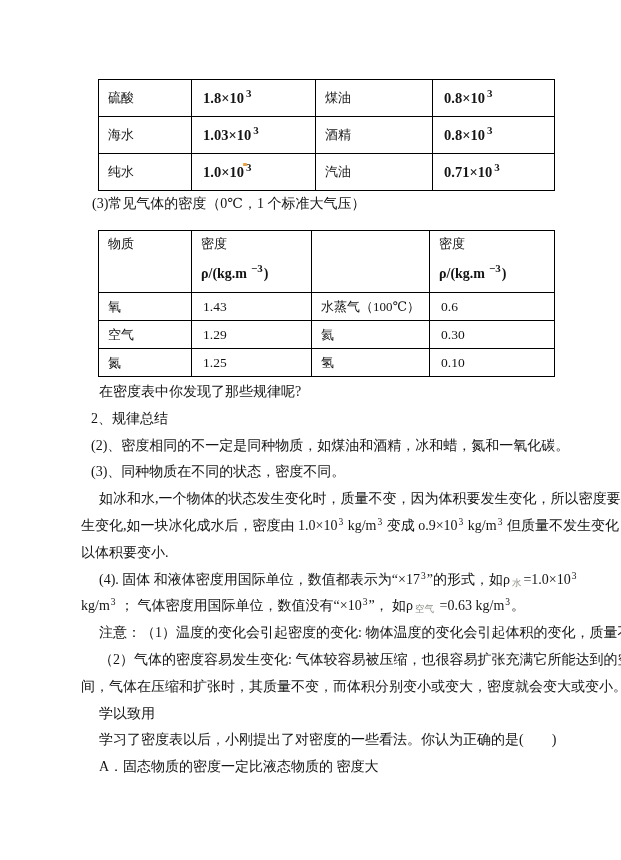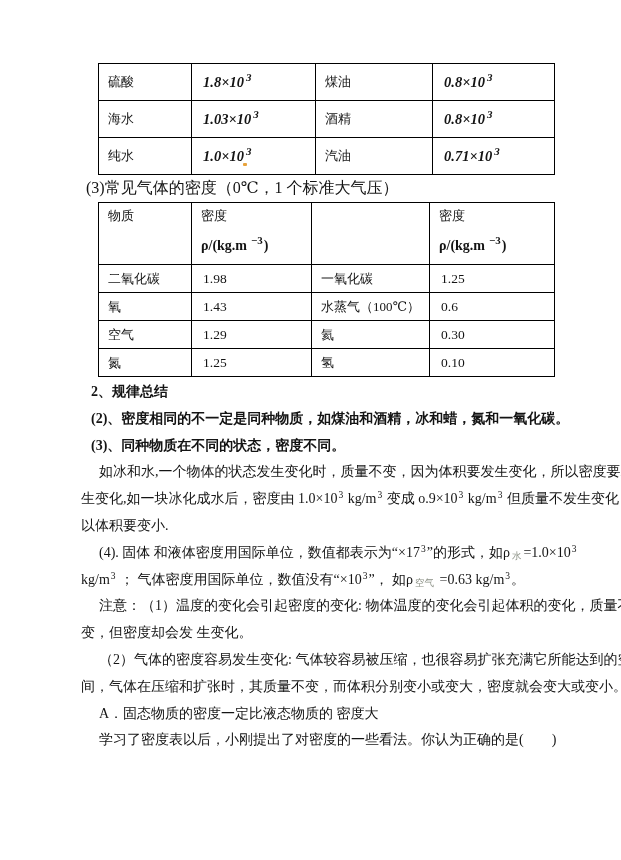--- a/index.html
+++ b/index.html
@@ -1,41 +1,41 @@
 <!DOCTYPE html>
 <html><head>
 <meta charset="utf-8">
 <style>
   html,body{margin:0;padding:0;background:#fff;}
   .page{position:relative;width:621px;height:860px;background:#ffffff;overflow:hidden;
         font-family:"Liberation Serif","DejaVu Serif",serif;color:#141414;}
   .content{position:absolute;left:81px;top:63px;width:478px;}
 
   
-  table.tbl{border-collapse:collapse;table-layout:fixed;margin-left:17px;width:456px;}
+  table.tbl{border-collapse:collapse;table-layout:fixed;margin-left:17px;width:456px;margin-top:16px;}
   table.tbl td{border:1.5px solid #000;overflow:hidden;}
 
   .tbl1 td{height:34px;vertical-align:middle;}
   .tbl1 td.lab{font-size:13px;padding-left:9px;}
-  .tbl1 td.val{font-size:14.5px;font-weight:bold;padding-left:11px;font-style:italic;}
+  .tbl1 td.val{font-size:14.5px;font-weight:bold;padding-left:11px;}
   .tsup{font-size:11px;font-weight:bold;position:relative;top:-6px;margin-left:2px;}
 
-  .caption{font-size:16px;line-height:20px;margin:3px 0 4px 5px;white-space:nowrap;}
+  .caption{font-size:14px;line-height:20px;margin:3px 0 4px 11px;white-space:nowrap;}
 
   .tbl2 td.hd{height:57px;vertical-align:top;padding:4px 0 0 9px;font-size:13px;}
   .unit{font-weight:bold;font-size:14px;margin-top:13px;}
   .unit .usup{font-size:11px;font-weight:bold;position:relative;top:-6px;margin:0 1px 0 4px;}
   .tbl2 td.dlab{height:25px;font-size:13px;padding-left:9px;vertical-align:middle;}
   .tbl2 td.dval{height:25px;font-size:13.5px;padding-left:11px;vertical-align:middle;}
 
   
   .paras{margin-top:2px;}
   .p{height:26.8px;line-height:26.8px;font-size:14px;white-space:nowrap;}
   .ind0{padding-left:0;}
-  .ind1{padding-left:10px;font-weight:bold;}
+  .ind1{padding-left:10px;}
   .ind2{padding-left:18px;}
   .seg-sub{font-size:9.5px;color:#8a8f84;position:relative;top:2px;margin:0 2px;}
   .seg-sup{font-size:9.5px;position:relative;top:-5px;margin:0 1px;}
 
   .dot{position:absolute;left:243px;top:163px;width:4px;height:3px;background:#e8a33c;border-radius:1px;}
 </style>
 </head>
 <body>
 
 <div class="page">
@@ -86,26 +86,20 @@
             <div>密度</div>
             <div class="unit"><span>ρ/(kg.m</span><span class="usup">−3</span><span>)</span></div>
           </td>
           <td class="hd"></td>
           <td class="hd">
             <div>密度</div>
             <div class="unit"><span>ρ/(kg.m</span><span class="usup">−3</span><span>)</span></div>
           </td>
         </tr>
         <tr>
-          <td class="dlab">二氧化碳</td>
-          <td class="dval">1.98</td>
-          <td class="dlab">一氧化碳</td>
-          <td class="dval">1.25</td>
-        </tr>
-        <tr>
           <td class="dlab">氧</td>
           <td class="dval">1.43</td>
           <td class="dlab">水蒸气（100℃）</td>
           <td class="dval">0.6</td>
         </tr>
         <tr>
           <td class="dlab">空气</td>
           <td class="dval">1.29</td>
           <td class="dlab">氦</td>
           <td class="dval">0.30</td>
@@ -113,31 +107,32 @@
         <tr>
           <td class="dlab">氮</td>
           <td class="dval">1.25</td>
           <td class="dlab">氢</td>
           <td class="dval">0.10</td>
         </tr>
       </tbody>
     </table>
 
     <div class="paras">
+      <div class="p ind2">在密度表中你发现了那些规律呢?</div>
       <div class="p ind1">2、规律总结</div>
       <div class="p ind1">(2)、密度相同的不一定是同种物质，如煤油和酒精，冰和蜡，氮和一氧化碳。</div>
       <div class="p ind1">(3)、同种物质在不同的状态，密度不同。</div>
       <div class="p ind2">如冰和水,一个物体的状态发生变化时，质量不变，因为体积要发生变化，所以密度要发</div>
       <div class="p ind0"><span>生变化,如一块冰化成水后，密度由 1.0×10</span><span class="seg-sup">3</span><span> kg/m</span><span class="seg-sup">3</span><span> 变成 o.9×10</span><span class="seg-sup">3</span><span> kg/m</span><span class="seg-sup">3</span><span> 但质量不发生变化，所</span></div>
       <div class="p ind0">以体积要变小.</div>
       <div class="p ind2"><span>(4). 固体 和液体密度用国际单位，数值都表示为“×17</span><span class="seg-sup">3</span><span>”的形式，如ρ</span><span class="seg-sub">水</span><span>=1.0×10</span><span class="seg-sup">3</span></div>
       <div class="p ind0"><span>kg/m</span><span class="seg-sup">3</span><span> ； 气体密度用国际单位，数值没有“×10</span><span class="seg-sup">3</span><span>”，  如ρ</span><span class="seg-sub">空气</span><span> =0.63 kg/m</span><span class="seg-sup">3</span><span>。</span></div>
       <div class="p ind2">注意：（1）温度的变化会引起密度的变化: 物体温度的变化会引起体积的变化，质量不</div>
-      <div class="p ind0">变，但密度却会发 生变化。</div>
       <div class="p ind2">（2）气体的密度容易发生变化: 气体较容易被压缩，也很容易扩张充满它所能达到的空</div>
       <div class="p ind0">间，气体在压缩和扩张时，其质量不变，而体积分别变小或变大，密度就会变大或变小。</div>
+      <div class="p ind2">学以致用</div>
+      <div class="p ind2">学习了密度表以后，小刚提出了对密度的一些看法。你认为正确的是(　　)</div>
       <div class="p ind2">A．固态物质的密度一定比液态物质的 密度大</div>
-      <div class="p ind2">学习了密度表以后，小刚提出了对密度的一些看法。你认为正确的是(　　)</div>
     </div>
   </div>
 
   <div class="dot"></div>
 </div>
 
 </body></html>

